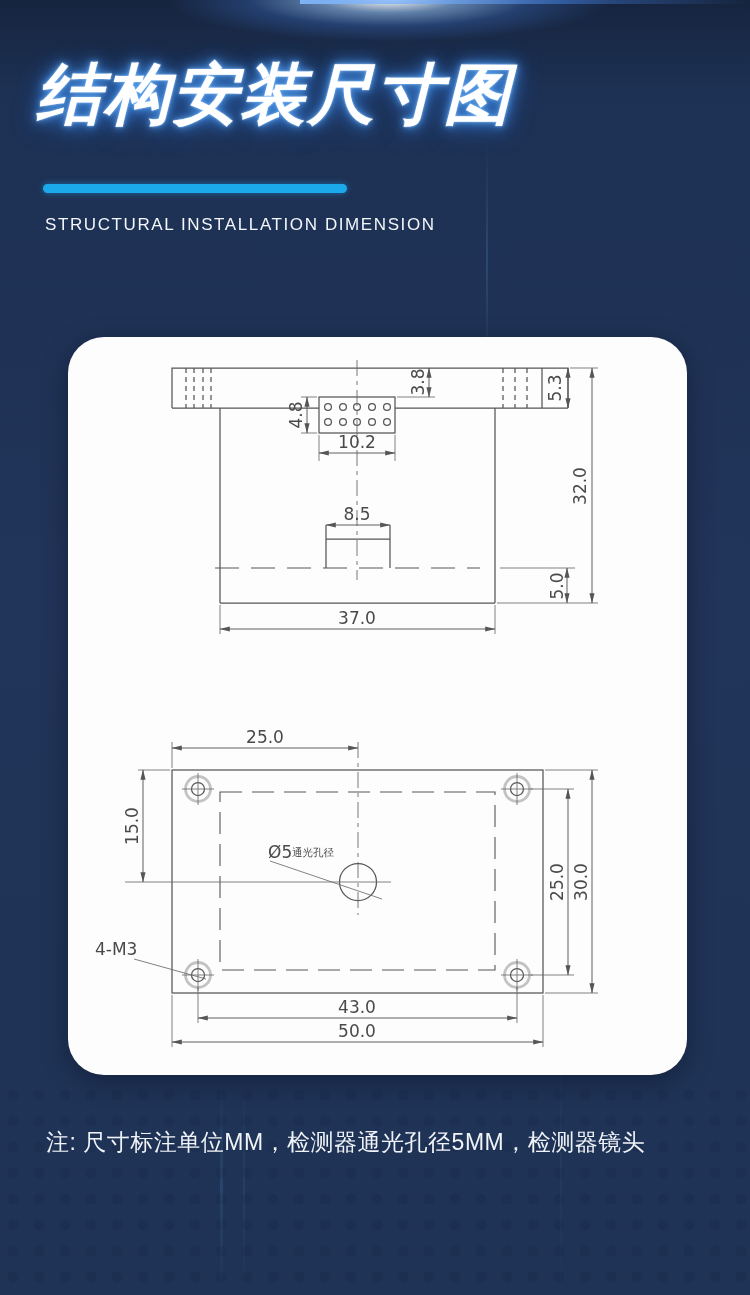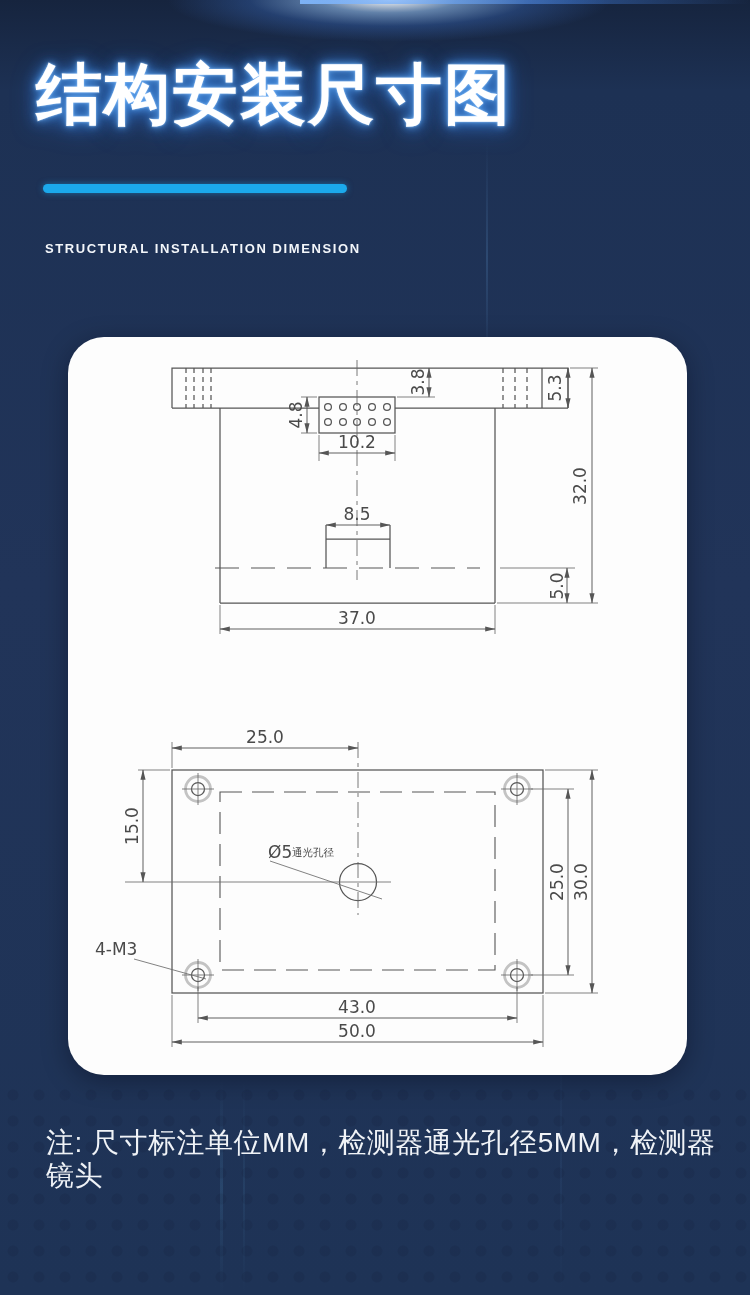--- a/index.html
+++ b/index.html
@@ -23,36 +23,37 @@
   .s4{left:560px;top:1035px;width:2px;height:260px;background:linear-gradient(180deg,transparent,rgba(110,180,255,.06),transparent);}
   .dots{
     position:absolute;left:0;top:1082px;width:750px;height:213px;pointer-events:none;opacity:.55;
     background-image:radial-gradient(rgba(0,0,20,.14) 5px,rgba(0,0,20,0) 6px);
     background-size:26px 26px;
   }
   .page-title{
     position:absolute;left:36px;top:50px;
     font-size:66px;font-weight:900;letter-spacing:2px;color:#ffffff;white-space:nowrap;
     text-shadow:0 0 2px #a9d2ff,0 0 7px #5aa0ec,0 0 15px #3a86dd,0 3px 24px rgba(45,115,225,.8);
+    font-style:italic;
   }
   .accent-bar{
     position:absolute;left:43px;top:184px;width:304px;height:9px;border-radius:5px;
     background:#1ba9ec;box-shadow:0 0 6px rgba(30,170,240,.5);
   }
   .subtitle{
-    position:absolute;left:45px;top:238px;width:440px;
-    color:#f3f6fa;font-size:13px;letter-spacing:1.6px;line-height:21px;font-weight:700;
+    position:absolute;left:45px;top:214px;width:440px;
+    color:#f3f6fa;font-size:17px;letter-spacing:1.6px;line-height:21px;font-weight:400;
   }
   .card{
     position:absolute;left:68px;top:337px;width:619px;height:738px;border-radius:36px;
     background:#fdfdfd;box-shadow:0 6px 26px rgba(0,0,15,.35);
   }
   .note{
     position:absolute;left:46px;top:1126px;width:670px;
-    color:#f0f3f7;font-size:28px;line-height:33px;letter-spacing:.5px;
+    color:#f0f3f7;font-size:23px;line-height:33px;letter-spacing:.5px;
   }
   
   .ln{stroke:#565656;stroke-width:1.25;fill:none;}
   .thin{stroke:#6c6c6c;stroke-width:.85;fill:none;}
   .dim{stroke:#565656;stroke-width:.95;fill:none;}
   .dsh{stroke:#565656;stroke-width:1.1;fill:none;}
   .cl{stroke:#6a6a6a;stroke-width:.9;fill:none;}
   .ghost{stroke:#c3c3c3;stroke-width:2.8;fill:none;}
   .txt{font-family:"DejaVu Sans","Liberation Sans",sans-serif;font-size:17px;fill:#4a4a4a;}
   .txts{font-family:"DejaVu Sans","Liberation Sans",sans-serif;font-size:10.5px;fill:#4a4a4a;}

